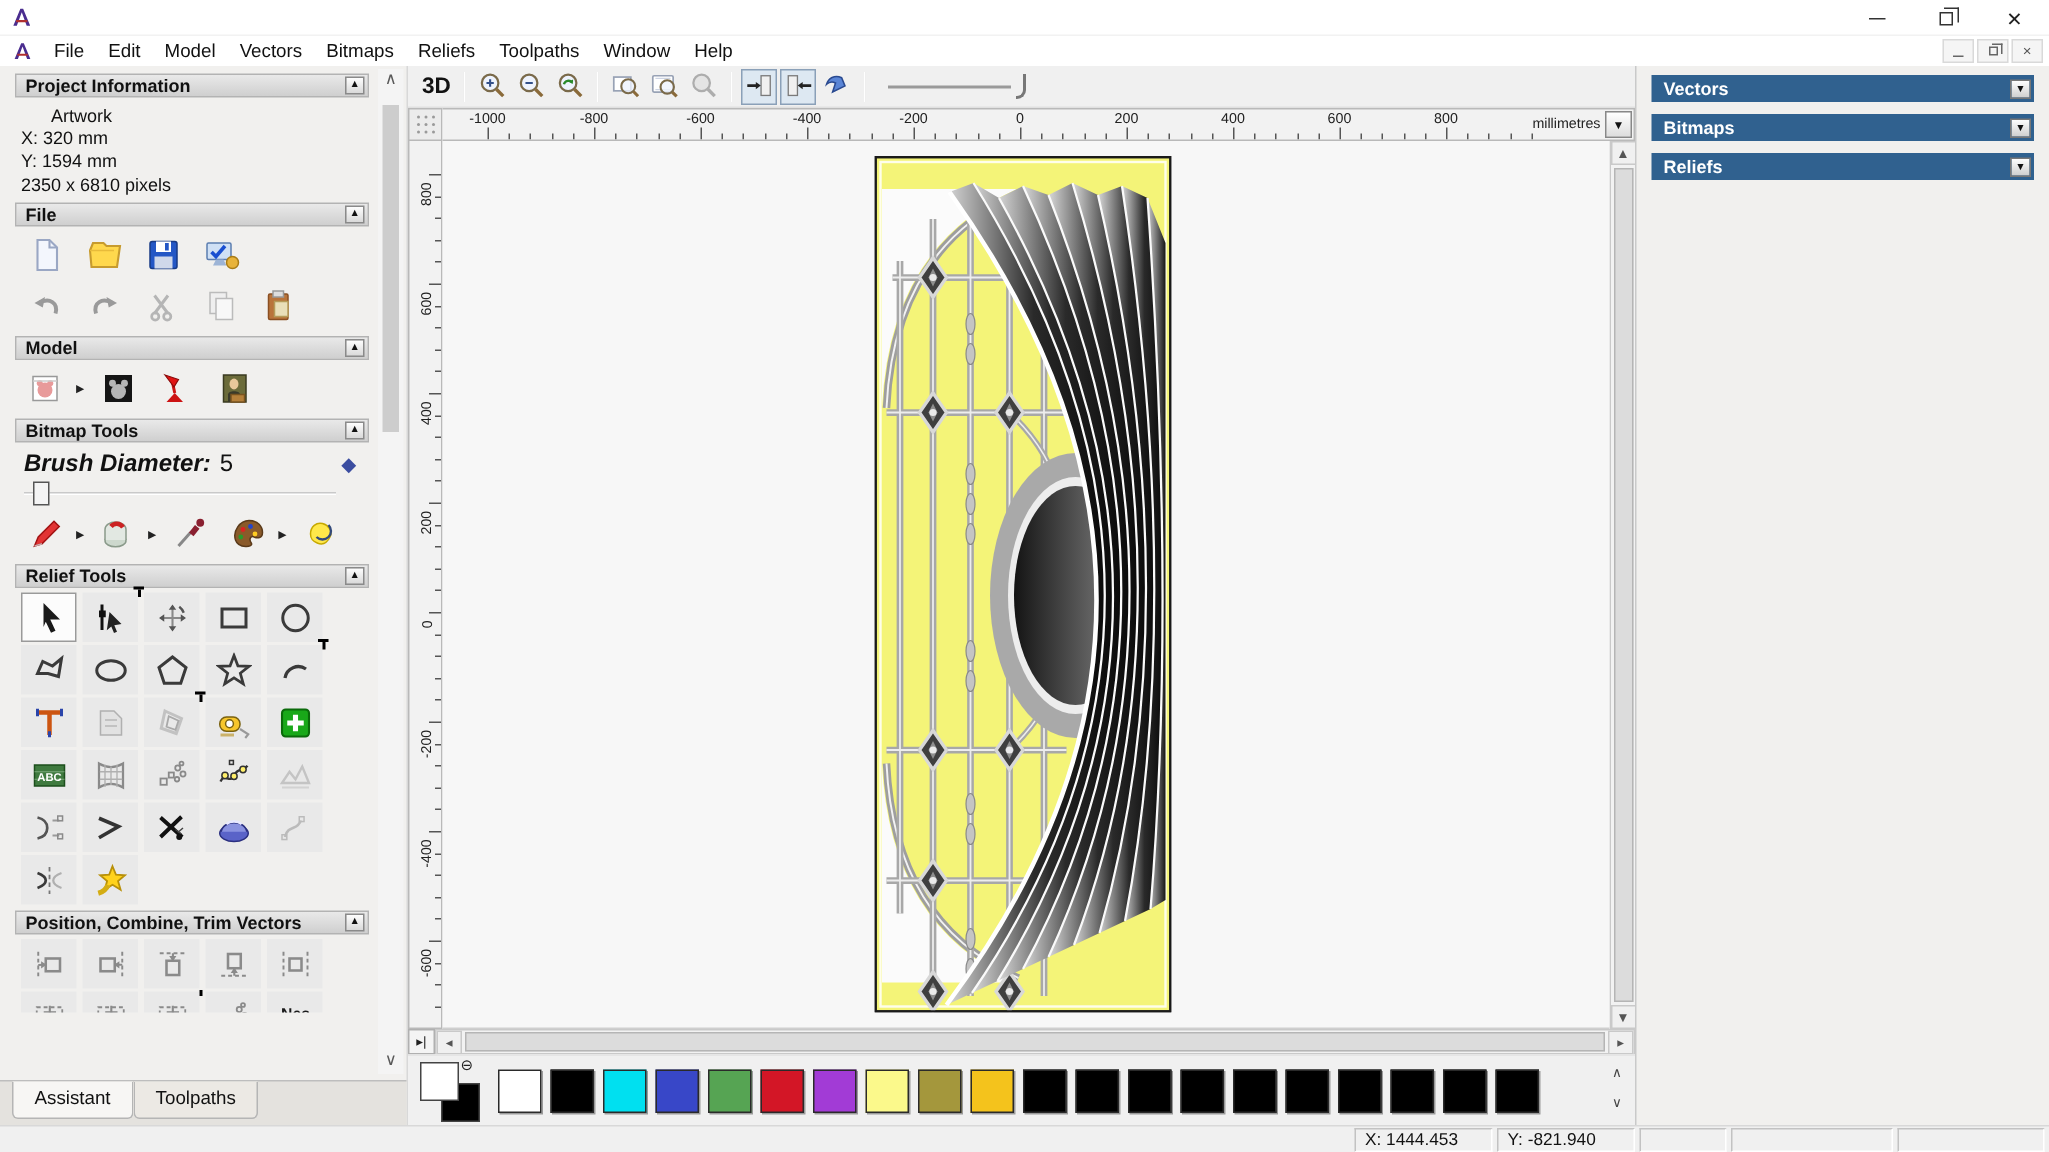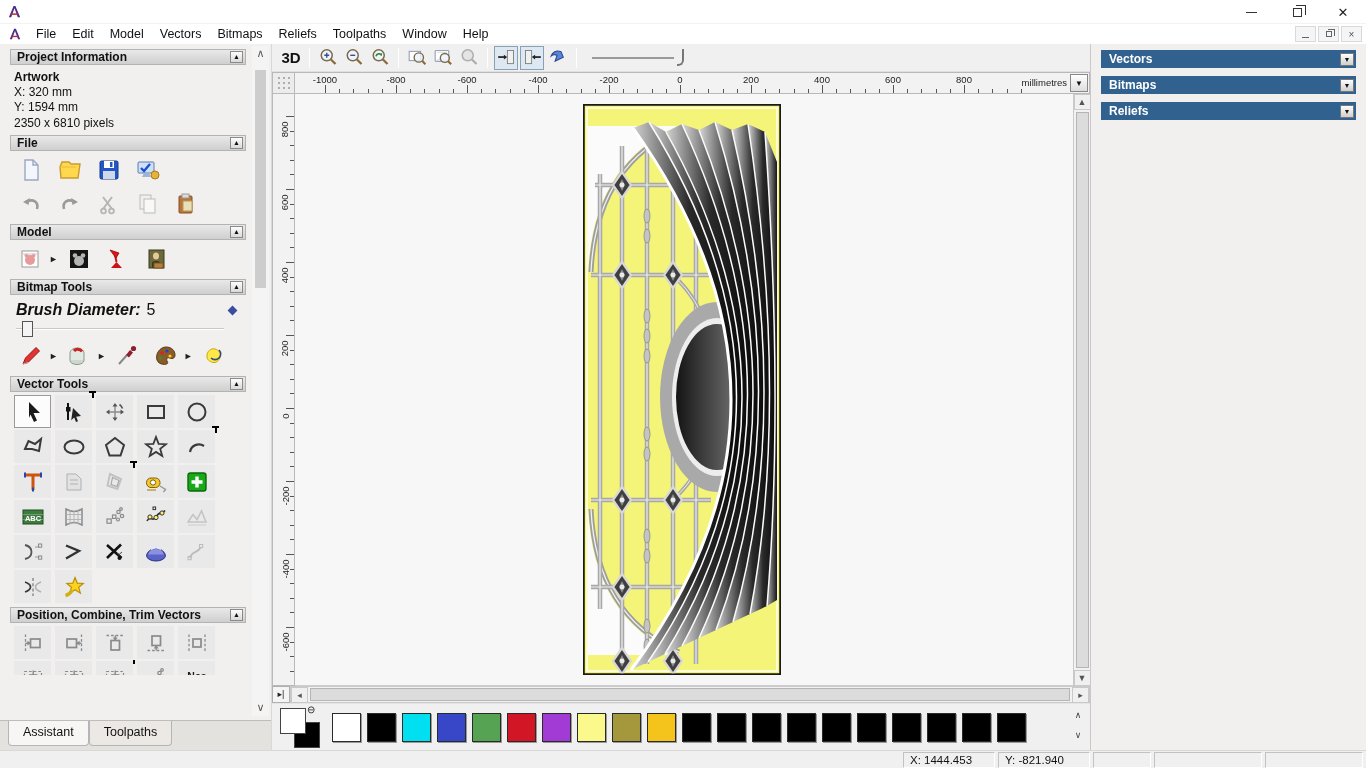--- a/index.html
+++ b/index.html
@@ -35,21 +35,21 @@
   .chev { color:#5a5a5a; font-size:11px; height:16px; line-height:15px; }
   #left-thumb { width:11px; height:218px; background:#cdcdcd; margin-top:8px; }
   #panel-inner { position:absolute; left:6px; top:2px; width:244px; bottom:32px; overflow:hidden; }
 
   .sec-head { height:16px; margin:3px 4px 2px 4px; background:linear-gradient(#e9e9e9,#cfcfcf); border:1px solid #b3b3b3; display:flex; align-items:center; padding:0 2px 0 6px; }
   .sec-title { font-size:12px; font-weight:bold; color:#111; flex:1; }
   .sec-btn { width:13px; height:12px; background:linear-gradient(#fdfdfd,#d9d9d9); border:1px solid #8a8a8a; font-size:7px; line-height:10px; text-align:center; color:#111; }
 
   #proj-info { display:flex; font-size:12px; color:#111; padding:3px 0 1px 8px; }
   #proj-info .col { width:108px; line-height:15px; }
-  .info-head { font-weight:bold; }
+  .info-head { font-weight:normal;margin-left:20px; }
 
   .tool-row { display:flex; align-items:center; padding:3px 0 3px 10px; }
   .tool { width:30px; height:28px; display:flex; align-items:center; justify-content:center; position:relative; margin-right:9px; }
   .fly { color:#222; font-size:9px; margin:0 6px 0 -6px; }
   .pin { position:absolute; right:-4px; top:-4px; width:7px; height:7px; border-top:2px solid #000; }
   .pin::after { content:""; position:absolute; left:2.5px; top:0; width:2px; height:5px; background:#000; }
 
   #brush-row { display:flex; align-items:center; padding:4px 8px 0 10px; font-size:16px; color:#111;}
   #brush-label { font-style:italic; font-weight:bold; }
   #brush-value { margin-left:6px; }
@@ -343,21 +343,21 @@
           <span class="fly">►</span>
           <div class="tool">
             <svg width="24" height="24" viewBox="0 0 24 24">
               <path d="M5 12c0-5 4-8 8-7s7 5 5 9-5 5.5-8.5 4S5 15 5 12z" fill="#ffe84a" stroke="#c7a900"></path>
               <path d="M17 6a5.5 5.5 0 11-8 8" fill="none" stroke="#334a7a" stroke-width="1.6"></path>
             </svg>
           </div>
         </div>
 
       <div class="sec-head">
-        <span class="sec-title">Vector Tools</span>
+        <span class="sec-title">Relief Tools</span>
         <span class="sec-btn">▲</span>
       </div>
       <div id="vec-grid">
           <div class="grid-row" id="vec-row0">
             <div class="cell active">
               <svg width="24" height="24" viewBox="0 0 24 24">
                 <path d="M8 2l11 11h-6.5l3.5 7.5-3 1.4-3.5-7.4L8 18z" fill="#1a1a1a"></path>
               </svg>
             </div>
             <div class="cell">

